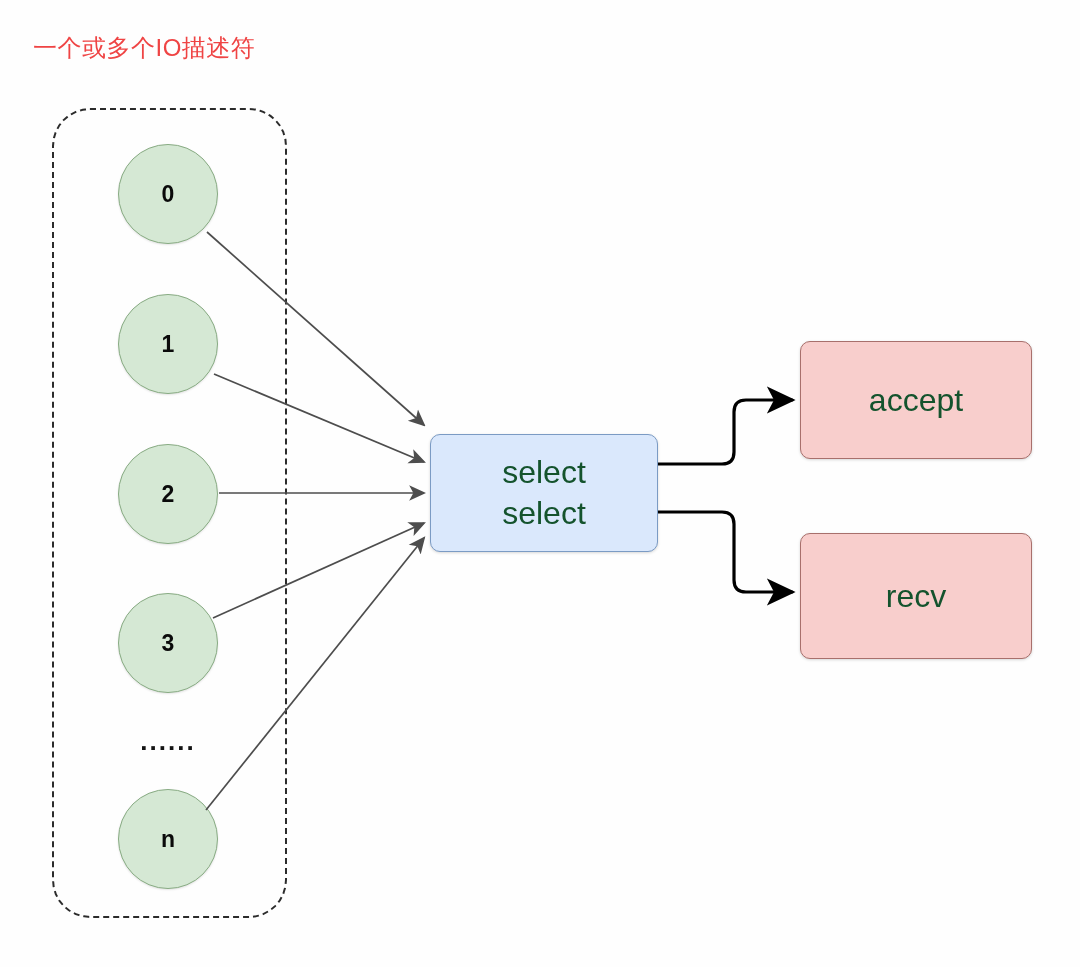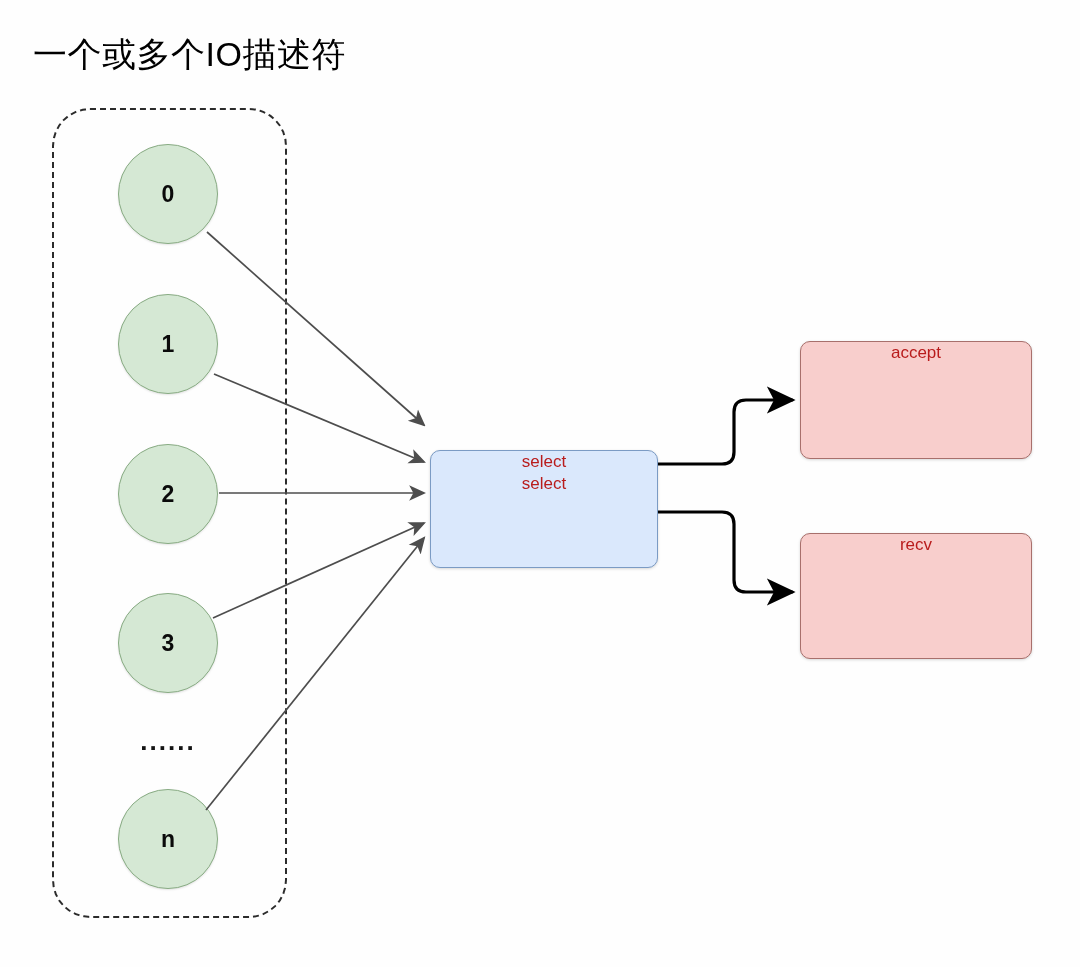--- a/index.html
+++ b/index.html
@@ -16,23 +16,23 @@
     height: 967px;
     background: #fefefe;
     overflow: hidden;
   }
 
   
   .title {
     position: absolute;
     left: 33px;
     top: 32px;
-    font-size: 34px;
+    font-size: 24px;
     font-weight: 400;
-    color: #000000;
+    color: #ef4444;
     letter-spacing: 0.5px;
     white-space: nowrap;
     text-align: right;
   }
 
   
   .fd-group {
     position: absolute;
     left: 52px;
     top: 108px;
@@ -77,34 +77,33 @@
   }
 
   
   .node-box {
     position: absolute;
     box-sizing: border-box;
     border-radius: 10px;
     display: flex;
     flex-direction: column;
     align-items: center;
-    justify-content: flex-start;
-    font-size: 17px;
-    color: #b91c1c;
+    justify-content: center;
+    font-size: 32px;
+    color: #14532d;
     line-height: 1.28;
     box-shadow: 0 1px 3px rgba(0,0,0,0.16);
   }
   .node-select {
     left: 430px;
     top: 434px;
     width: 228px;
     height: 118px;
     background: #dae8fc;
     border: 1.6px solid #7b9bc4;
-    margin-top: 16px;
   }
   .node-accept {
     left: 800px;
     top: 341px;
     width: 232px;
     height: 118px;
     background: #f8cecc;
     border: 1.6px solid #a8706c;
   }
   .node-recv {

